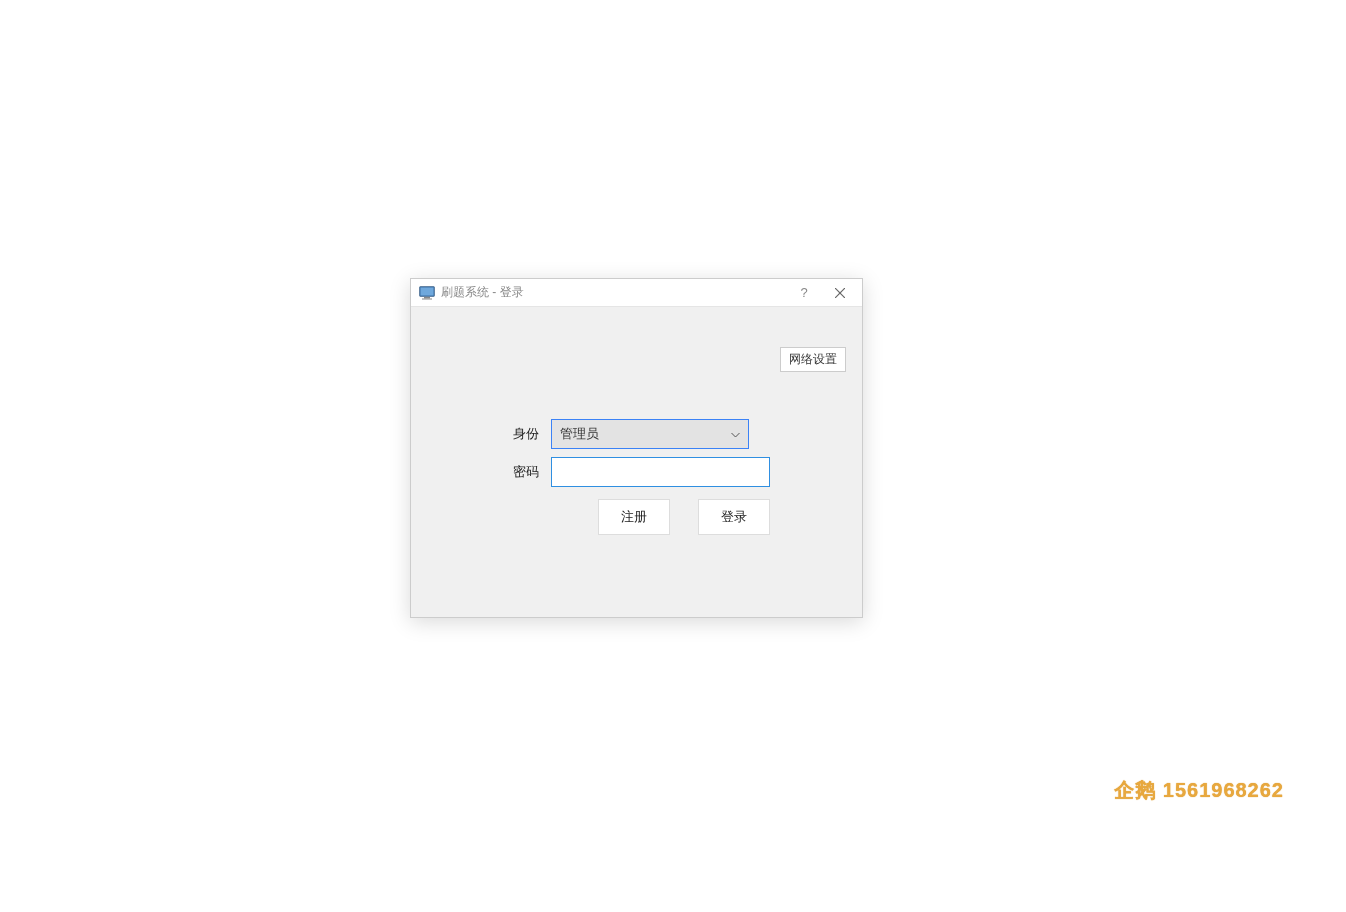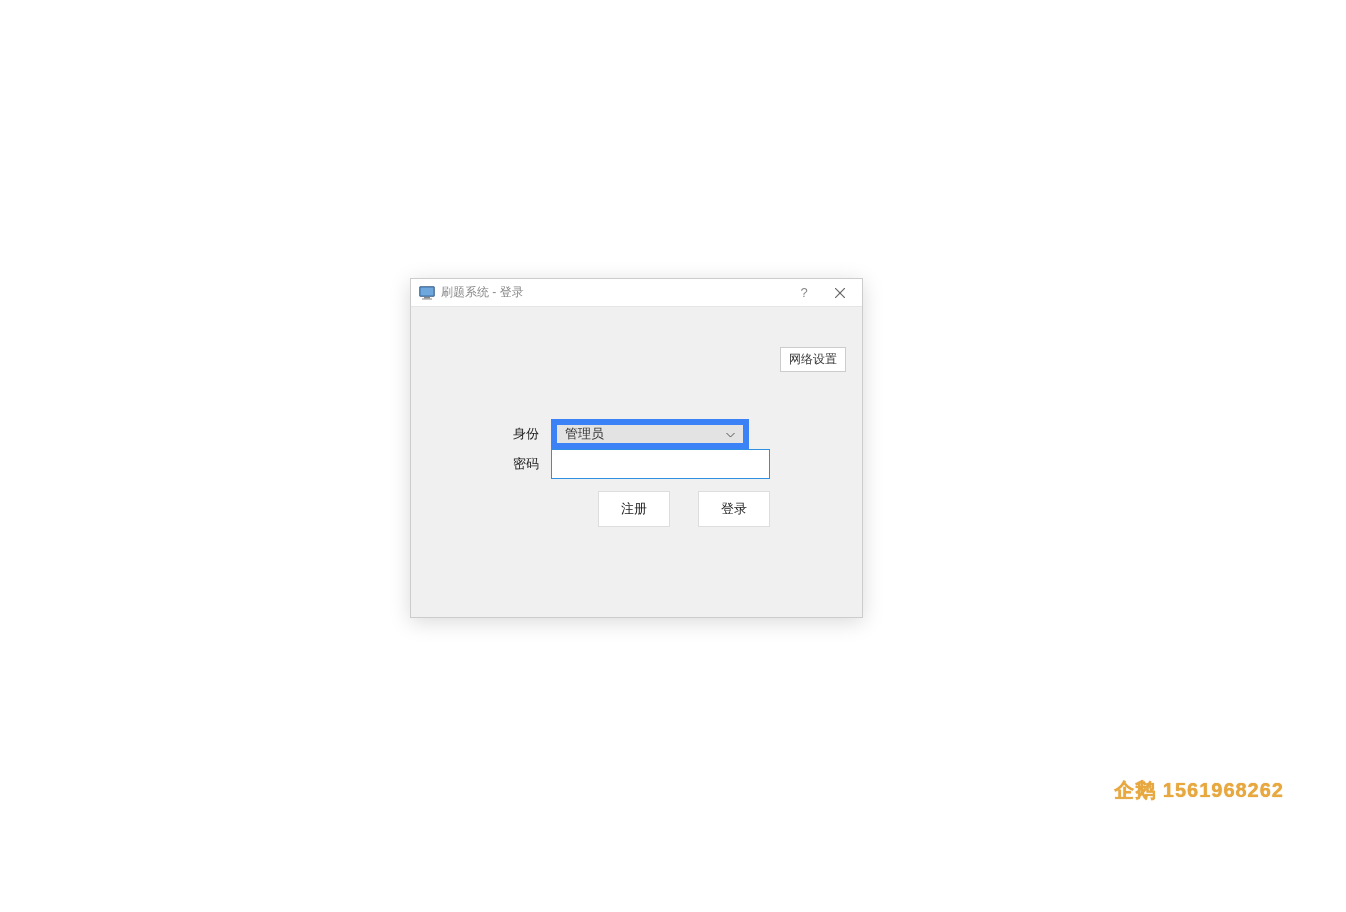--- a/index.html
+++ b/index.html
@@ -75,37 +75,37 @@
     }
     .form {
       position: absolute;
       top: 112px;
       left: 86px;
       right: 92px;
     }
     .row {
       display: flex;
       align-items: center;
-      margin-bottom: 0;
+      margin-bottom: 8px;
     }
     .row label {
       width: 42px;
       text-align: right;
       font-size: 13px;
       color: #222;
     }
     .row .control {
       margin-left: 12px;
       flex: 1;
     }
     .select {
       width: 198px;
       height: 30px;
       background: #e3e3e3;
-      border: 6px solid #3b82f6;
+      border: 1px solid #3b82f6;
       display: flex;
       align-items: center;
       padding: 0 8px;
       position: relative;
       font-size: 13px;
       cursor: default;
     }
     .select .arrow {
       position: absolute;
       right: 8px;

